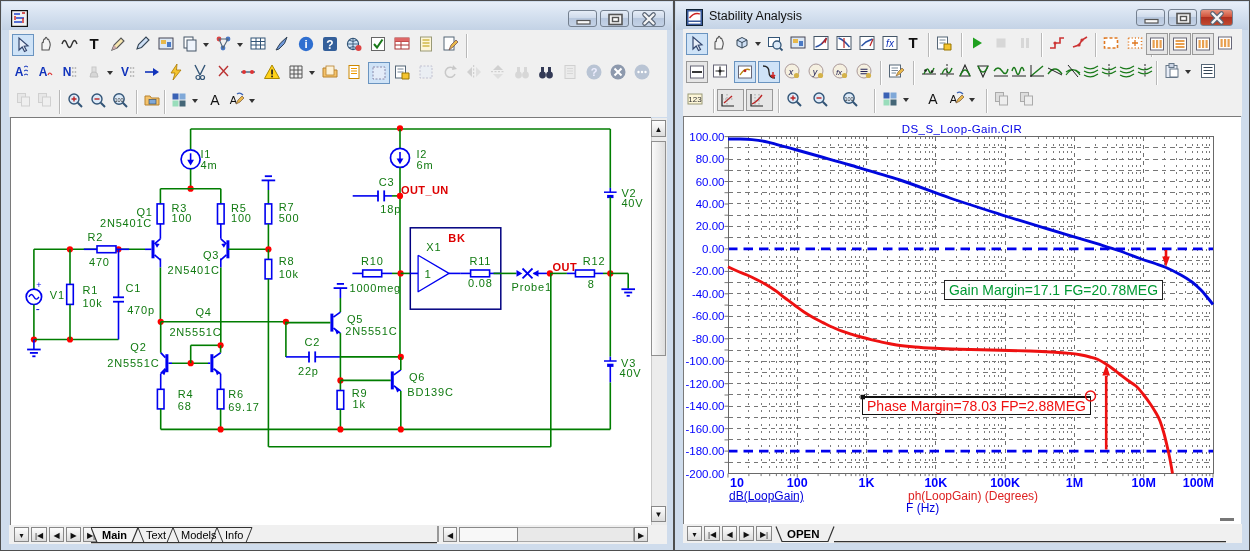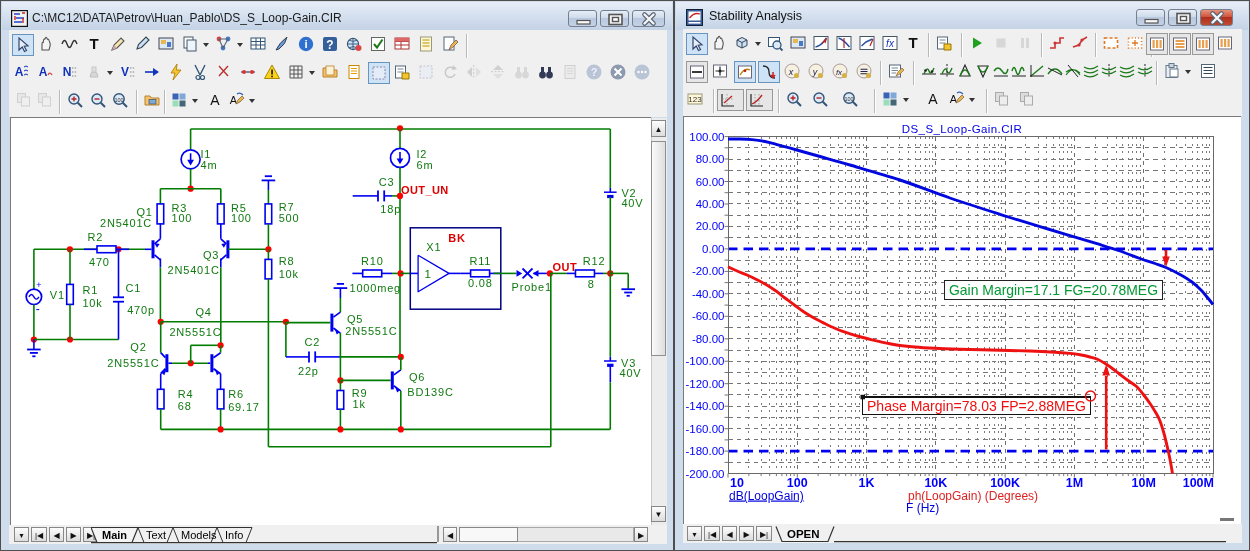--- a/index.html
+++ b/index.html
@@ -9,21 +9,20 @@
 .canvas { position:absolute; background:#fff; border-top:1px solid #7a7a7a; border-left:1px solid #7a7a7a; }
 svg text { font-family:"Liberation Sans",sans-serif; }
 </style></head><body>
 <div class="win" style="left:0;width:674px">
     <div style="position:absolute;left:1px;top:1px;right:1px;height:28px;background:linear-gradient(#e7eef8,#d4e0ef 50%,#c3d2e5)"></div>
     <svg width="17" height="17" style="position:absolute;left:10px;top:9px" viewBox="0 0 17 17">
       <rect x="0.5" y="0.5" width="16" height="16" fill="#f2f2f2" stroke="#111" stroke-width="1.4"></rect>
       <path d="M3 4 H9 M5 8 H13 M3 12 H11" stroke="#2244cc" stroke-width="1.6"></path>
       <path d="M11 3 H14 M4 6 V10 M12 8 V13" stroke="#cc2222" stroke-width="1.4"></path>
     </svg>
-    <div style="position:absolute;left:31px;top:9.5px;font-size:12px;color:#1a1a1a;white-space:nowrap">C:\MC12\DATA\Petrov\Huan_Pablo\DS_S_Loop-Gain.CIR</div>
     <div style="position:absolute;left:567px;top:9px;width:100px;height:18px">
       <div style="position:absolute;top:0;height:17px;border:1px solid #74808f;border-radius:3px;background:linear-gradient(#e6edf7,#cfdbeb 45%,#b8c8de 50%,#c4d2e6);left:0;width:29px"><svg width="29" height="17">
           <rect x="8" y="9.5" width="13" height="3.5" fill="#f8f8f8" stroke="#555" stroke-width="1.2"></rect>
         </svg></div>
       <div style="position:absolute;top:0;height:17px;border:1px solid #74808f;border-radius:3px;background:linear-gradient(#e6edf7,#cfdbeb 45%,#b8c8de 50%,#c4d2e6);left:32px;width:29px"><svg width="29" height="17">
           <rect x="8" y="3.5" width="13" height="10" fill="#f2f2f2" stroke="#555" stroke-width="1.6"></rect>
           <rect x="11.5" y="6.5" width="6" height="4" fill="#fff" stroke="#555" stroke-width="1.4"></rect>
         </svg></div>
       <div style="position:absolute;top:0;height:17px;border:1px solid #74808f;border-radius:3px;left:64px;width:33px;background:linear-gradient(#e6edf7,#cfdbeb 45%,#b8c8de 50%,#c4d2e6)"><svg width="33" height="17">
           <path d="M11.5 3.5 L20.5 12.5 M20.5 3.5 L11.5 12.5" stroke="#5a6575" stroke-width="4.6" stroke-linecap="round"></path>

